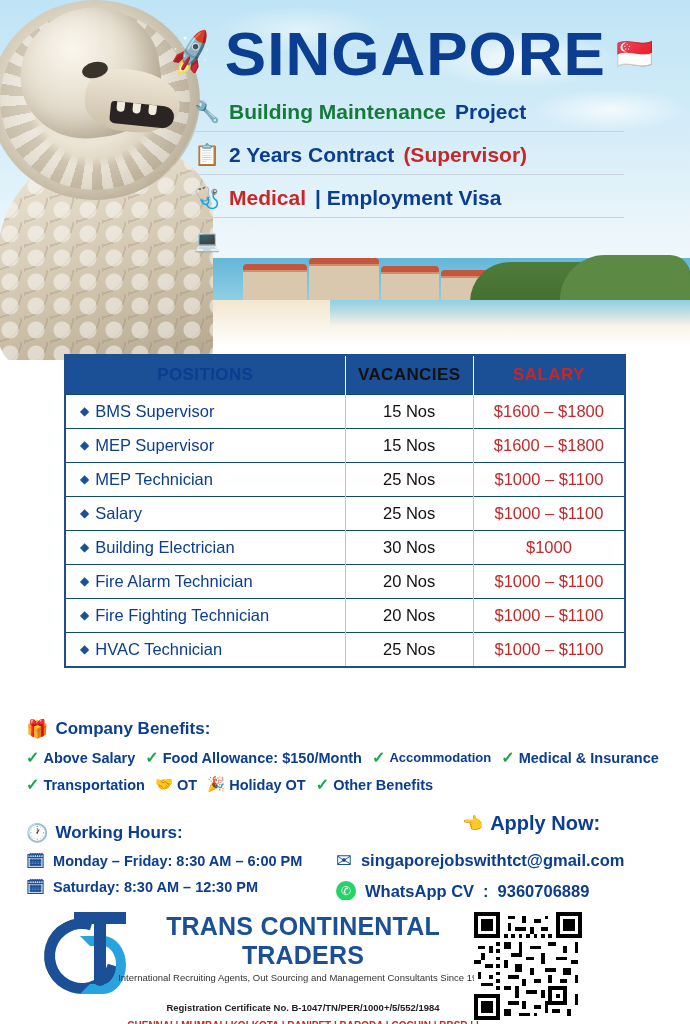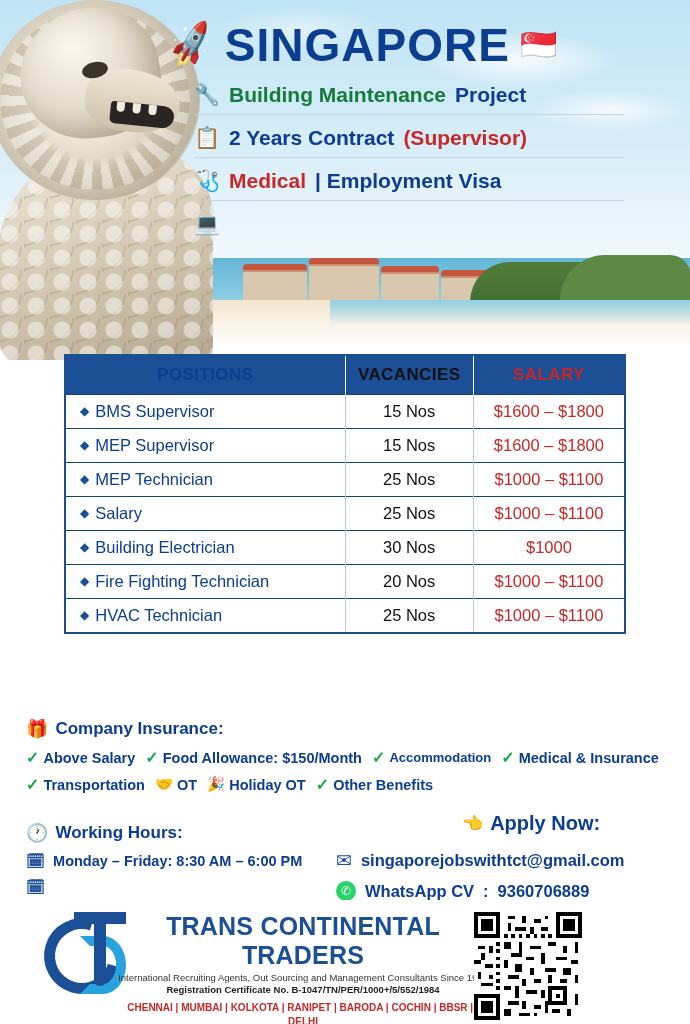--- a/index.html
+++ b/index.html
@@ -107,21 +107,21 @@
     border-radius: 48% 30% 10% 16%;
     opacity: .85;
   }
 
   
   .headlines { position: absolute; left: 170px; top: 18px; width: 510px; }
   .title-row { display: flex; align-items: center; gap: 10px; }
   .rocket { font-size: 36px; line-height: 1; transform: rotate(-15deg); }
   .sg-title {
     font-family: "Liberation Sans", sans-serif;
-    font-size: 46px; font-weight: 700; letter-spacing: 1px; color: #0b3d91;
+    font-size: 62px; font-weight: 700; letter-spacing: 1px; color: #0b3d91;
   }
   .flag { font-size: 30px; line-height: 1; }
 
   .h-line { display: flex; align-items: center; gap: 9px; margin-top: 11px; padding-left: 24px; }
   .h-ico { font-size: 21px; width: 26px; text-align: center; }
   .h-text { font-size: 21px; font-weight: 700; }
   .blue { color: #0b3d91; }
   .green { color: #157a3a; }
   .red { color: #c62828; }
   .hr-thin { height: 1px; background: #c9d3dd; margin: 7px 0 0 24px; width: 430px; }
@@ -190,21 +190,21 @@
     position: absolute; left: 50px; top: 0px; width: 12px; height: 74px; background: #1b4f96;
     border-radius: 0 0 10px 10px;
   }
   .logo-d {
     position: absolute; left: 36px; top: 24px; width: 46px; height: 58px;
     border: 10px solid #29a3dd; border-left-color: transparent; border-radius: 0 50% 50% 0;
   }
   .fcomp { position: absolute; left: 118px; top: 12px; width: 370px; text-align: center; }
   .fname { font-size: 25px; font-weight: 700; color: #1b4f96; letter-spacing: .2px; }
   .ftag { font-size: 9.5px; color: #333; margin-top: 2px; }
-  .freg { font-size: 9.5px; color: #222; margin-top: 1px; font-weight: 700; }
+  .freg { font-size: 9.5px; color: #222; margin-top: 19px; font-weight: 700; }
   .fcity { font-size: 10px; color: #c62828; margin-top: 6px; font-weight: 700; line-height: 1.35; }
 
   .qr { position: absolute; left: 474px; top: 912px; width: 108px; height: 108px; background: #fff; }
   .qr svg { display: block; }
 </style>
 </head>
 <body>
 
 <div class="poster">
 
@@ -305,37 +305,42 @@
           <td class="col-pos"><span class="dia">◆</span><span>Salary</span></td>
           <td class="col-vac">25 Nos</td>
           <td class="col-sal">$1000 – $1100</td>
         </tr>
         <tr>
           <td class="col-pos"><span class="dia">◆</span><span>Building Electrician</span></td>
           <td class="col-vac">30 Nos</td>
           <td class="col-sal">$1000</td>
         </tr>
         <tr>
+          <td class="col-pos"><span class="dia">◆</span><span>Fire Alarm Technician</span></td>
+          <td class="col-vac">20 Nos</td>
+          <td class="col-sal">$1000 – $1100</td>
+        </tr>
+        <tr>
           <td class="col-pos"><span class="dia">◆</span><span>Fire Fighting Technician</span></td>
           <td class="col-vac">20 Nos</td>
           <td class="col-sal">$1000 – $1100</td>
         </tr>
         <tr>
           <td class="col-pos"><span class="dia">◆</span><span>HVAC Technician</span></td>
           <td class="col-vac">25 Nos</td>
           <td class="col-sal">$1000 – $1100</td>
         </tr>
       </tbody>
     </table>
   </div>
 
   <div class="benefits">
     <div class="sec-head">
       <span class="emoji">🎁</span>
-      <span>Company Insurance:</span>
+      <span>Company Benefits:</span>
     </div>
 
     <div class="ben-row">
       <span class="ben-item">
         <span class="check">✓</span>
         <span>Above Salary</span>
       </span>
       <span class="ben-item">
         <span class="check">✓</span>
         <span>Food Allowance: $150/Month</span>
@@ -374,20 +379,21 @@
     <div class="sec-head">
       <span class="emoji">🕐</span>
       <span>Working Hours:</span>
     </div>
     <div class="hr-line">
       <span class="cal">🗓</span>
       <span>Monday – Friday:  8:30 AM – 6:00 PM</span>
     </div>
     <div class="hr-line">
       <span class="cal">🗓</span>
+      <span>Saturday:  8:30 AM – 12:30 PM</span>
     </div>
   </div>
 
   <div class="apply">
     <span class="ptr">👈</span>
     <span class="lbl">Apply Now:</span>
   </div>
   <div class="apply rule"></div>
 
   <div class="contact">

